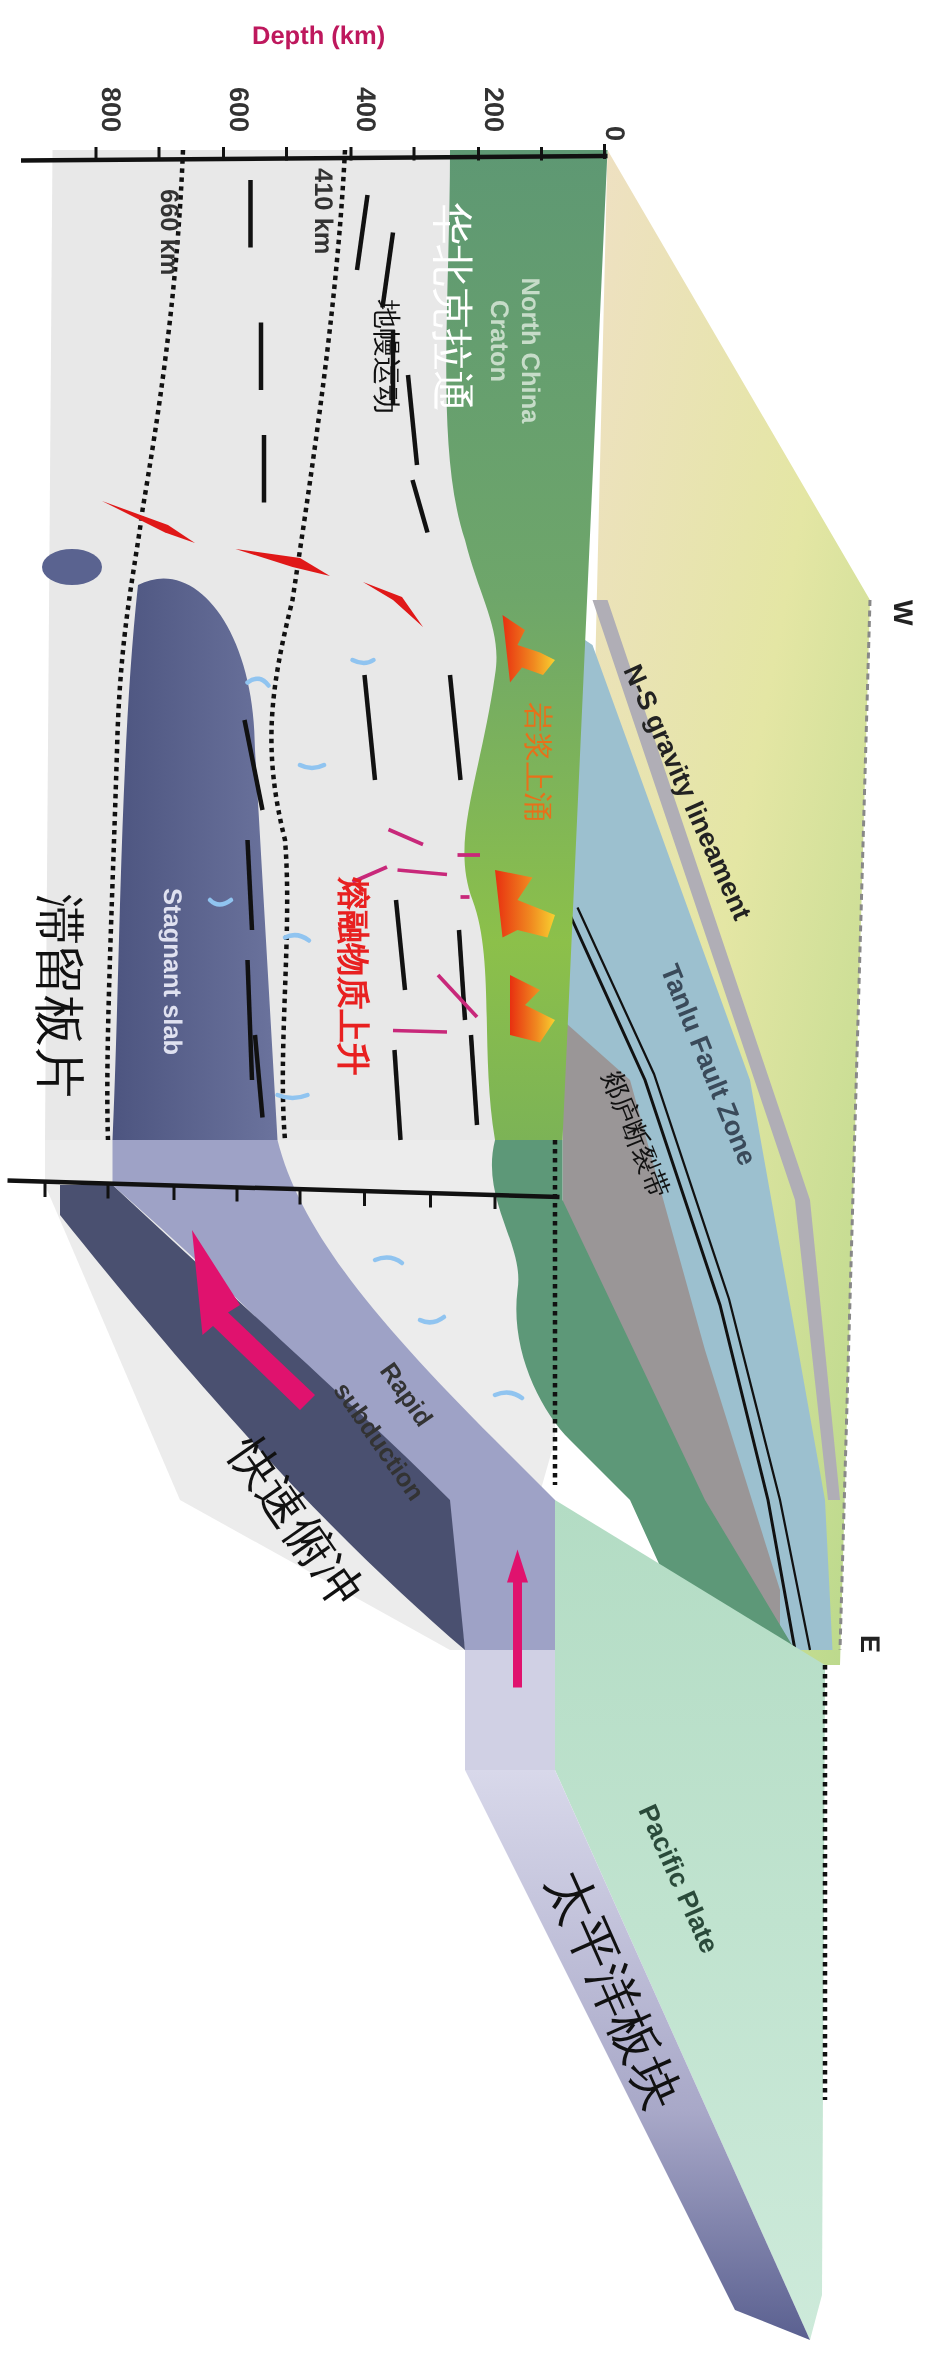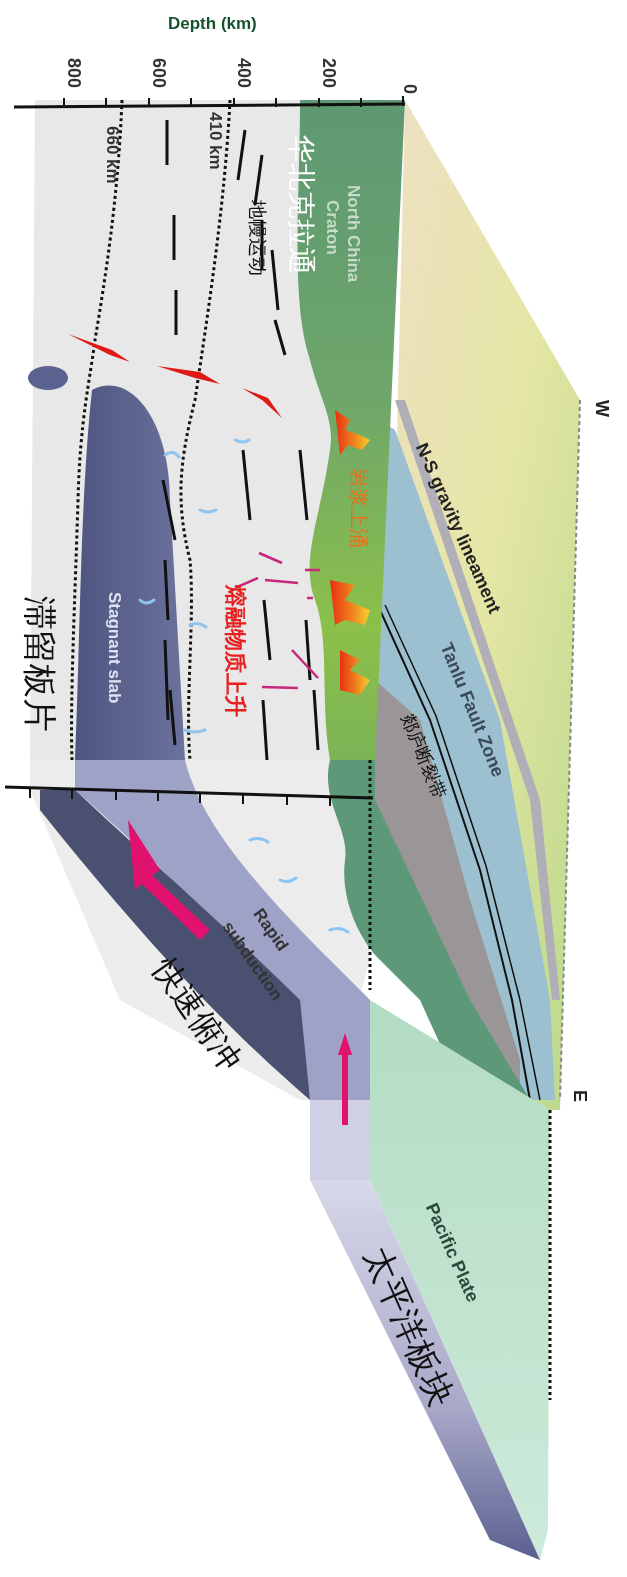--- a/index.html
+++ b/index.html
@@ -1,21 +1,21 @@
 <!DOCTYPE html>
 <html><head>
 <meta charset="utf-8">
 <style>
   html, body { margin: 0; padding: 0; background: #ffffff; }
   body { width: 627px; height: 1577px; position: relative; overflow: hidden;
          font-family: "Liberation Sans", sans-serif; }
   #diagram { position: absolute; left: 0; top: 0; width: 627px; height: 1577px; }
   .lbl { position: absolute; white-space: nowrap; transform-origin: 0 0; }
   .rot90 { transform: rotate(90deg); }
-  .axis-title { font-weight: bold; font-size: 17px; color: #14532d; }
+  .axis-title { font-weight: bold; font-size: 17px; color: #be185d; }
   .tick { font-size: 18px; color: #333; font-weight: bold; }
   .en { font-weight: bold; }
   .zh { font-family: "DejaVu Sans", sans-serif; }
 </style>
 </head>
 <body>
 
 <div id="diagram">
   <svg width="627" height="1577" viewBox="0 0 627 1577" xmlns="http://www.w3.org/2000/svg">
     <defs>

